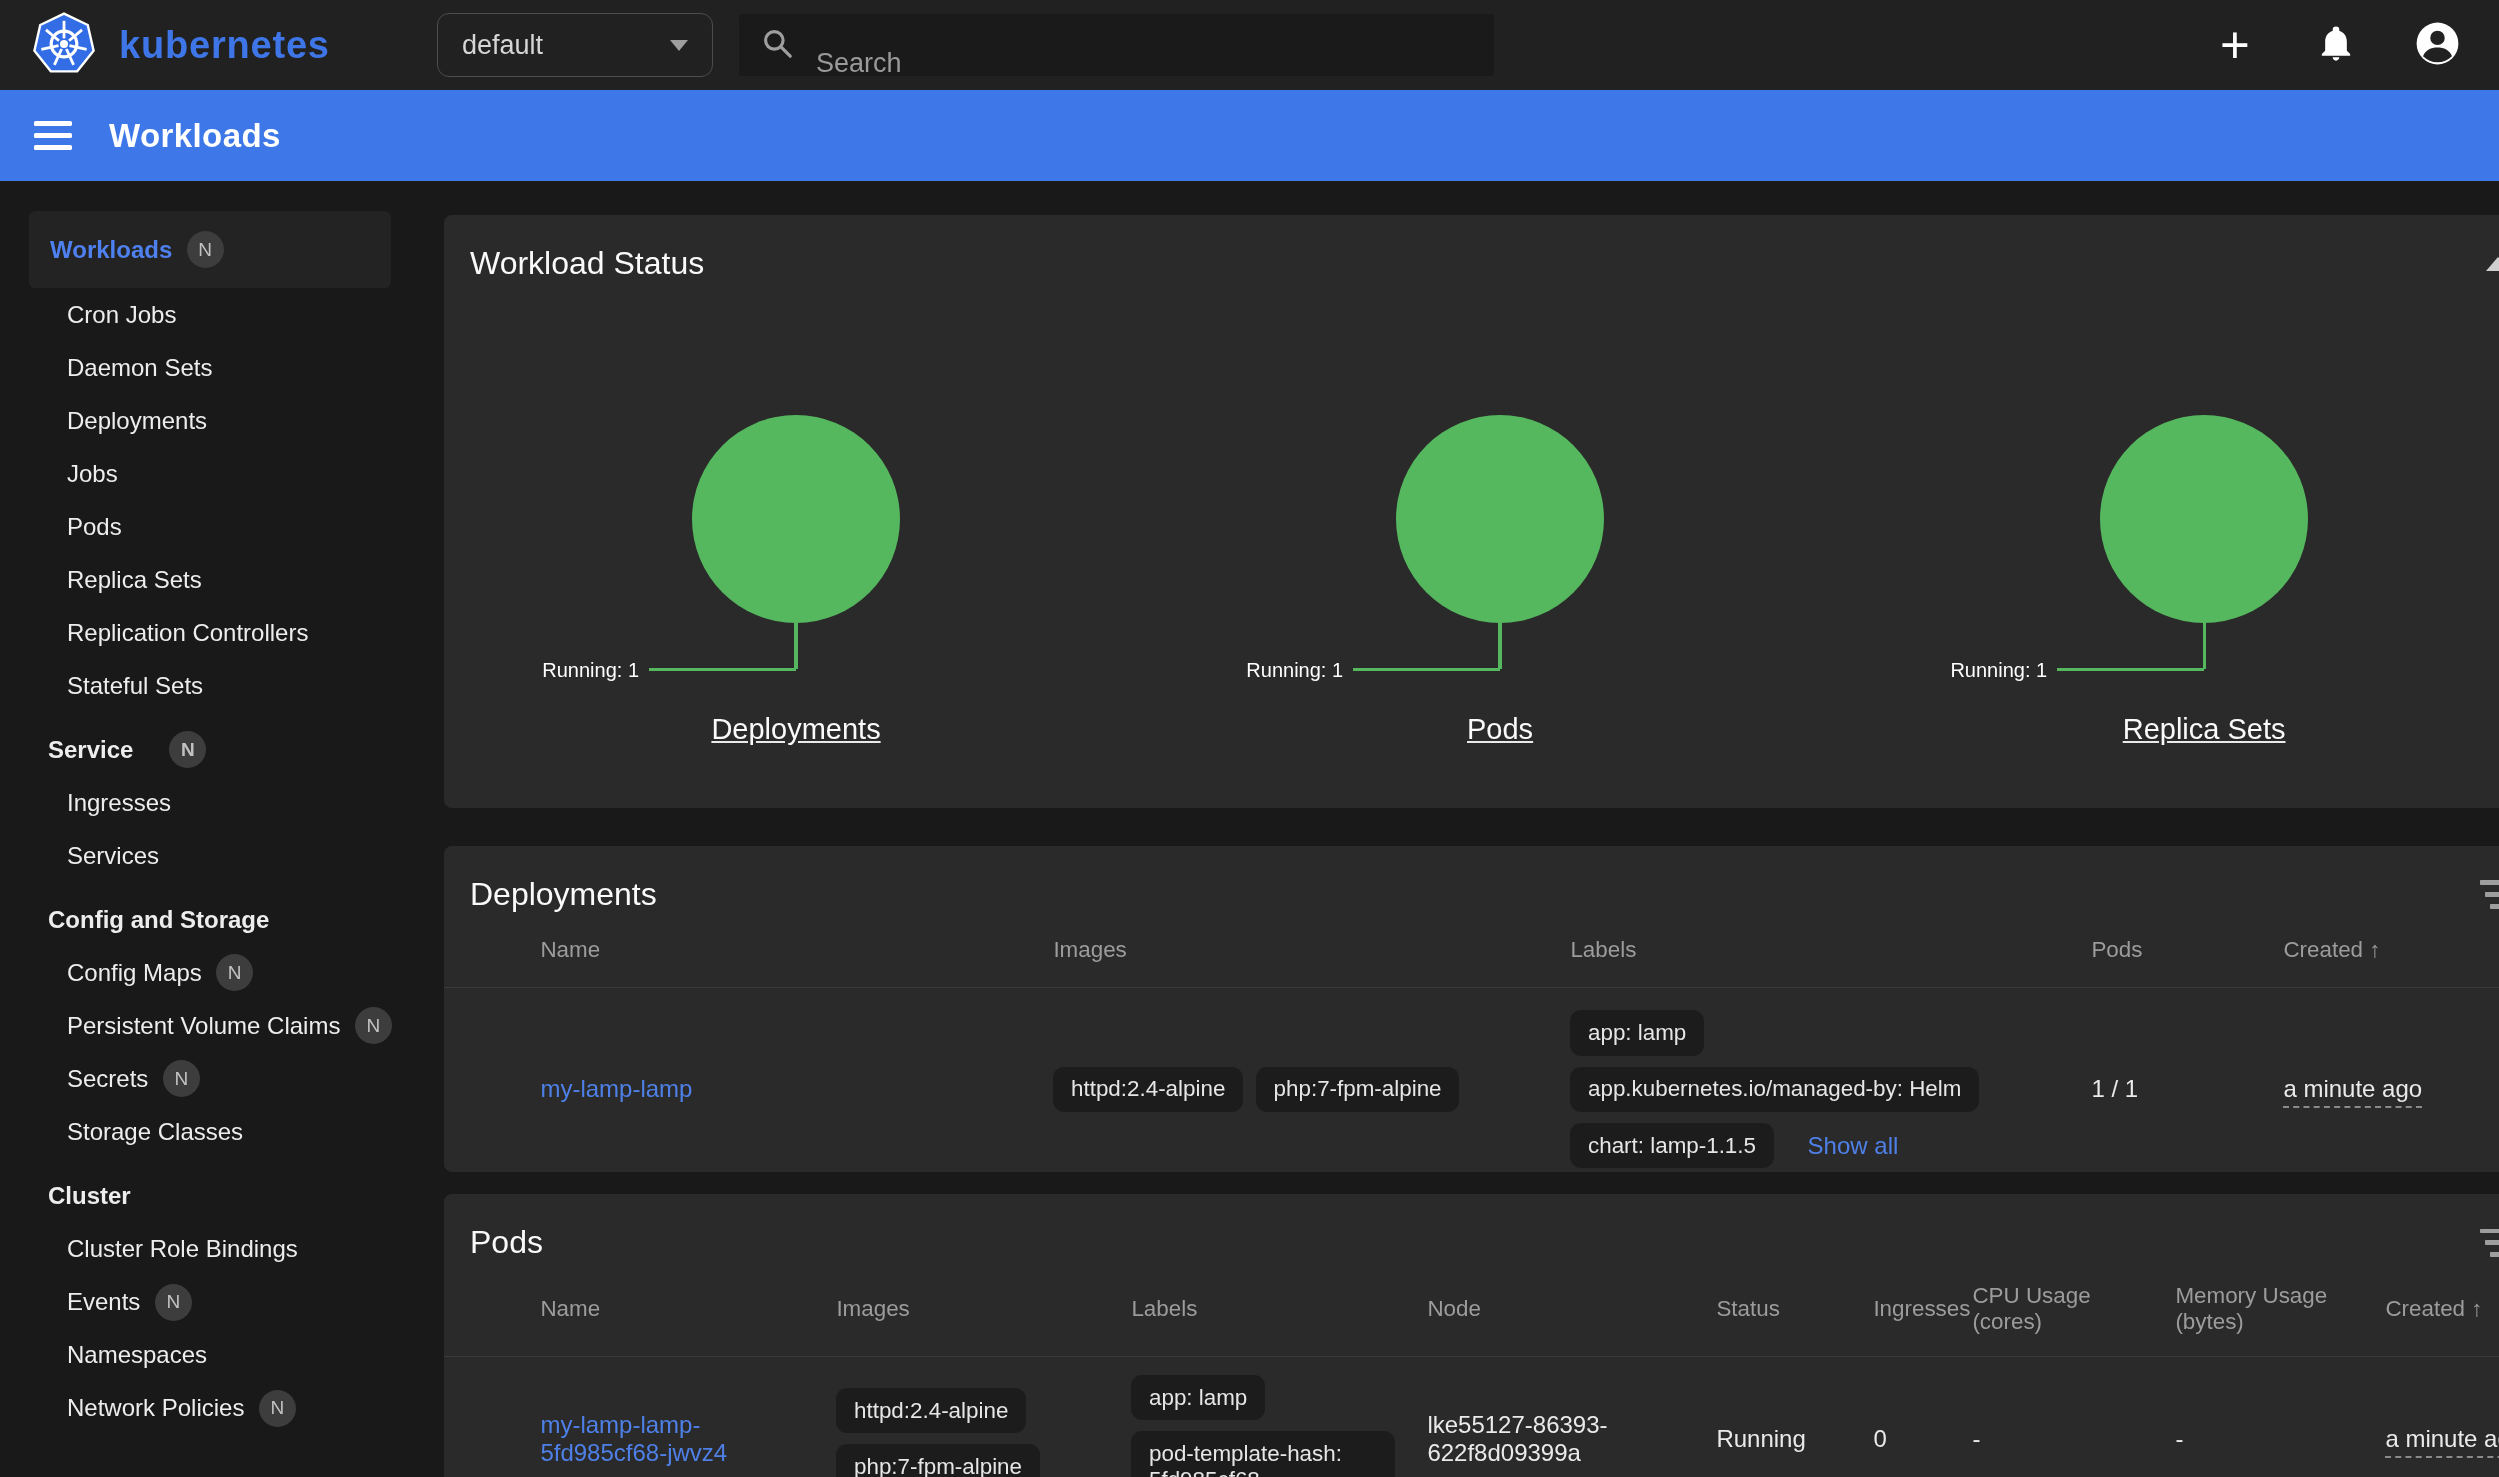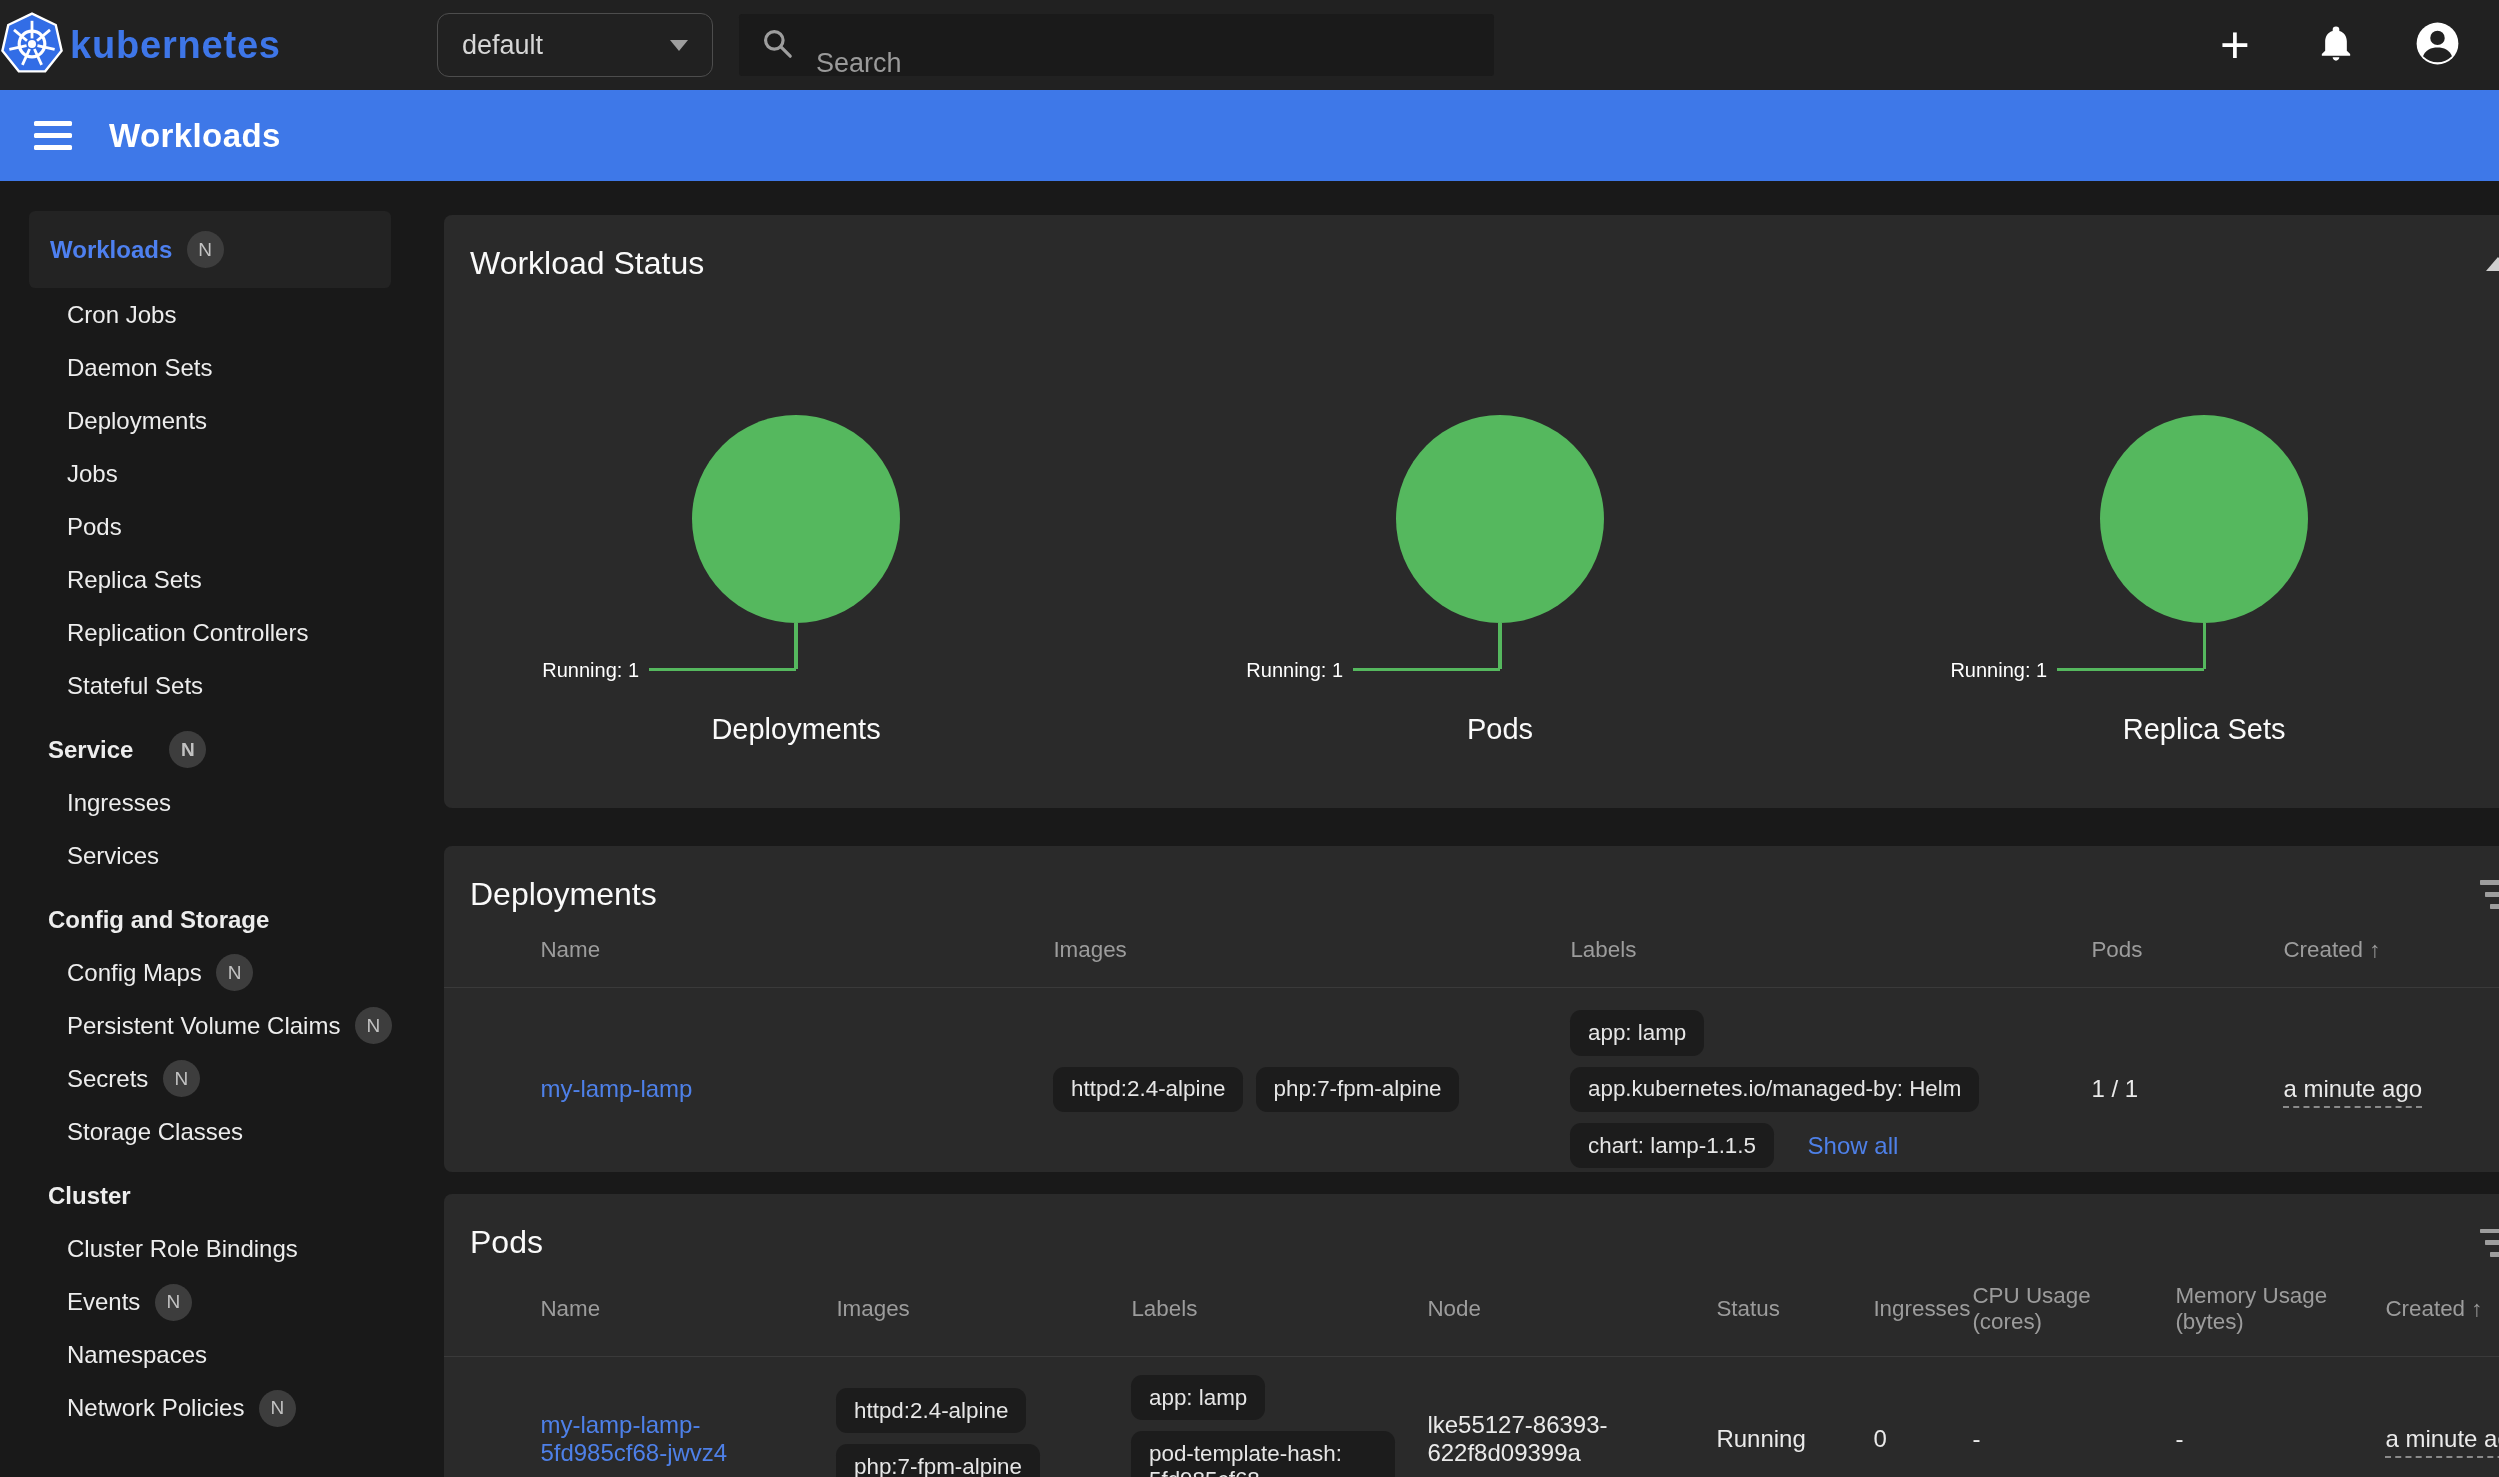--- a/index.html
+++ b/index.html
@@ -1,21 +1,21 @@
 <!DOCTYPE html>
 <html style="font-size:13px"><head>
 <meta charset="utf-8">
 <style>
   * { margin:0; padding:0; box-sizing:border-box; }
   html,body { width:2500px; height:1477px; overflow:hidden; background:#191919;
     font-family:"Liberation Sans", sans-serif; color:#eaeaea; }
 
   
   .topbar { height:90px; background:#212121; display:flex; align-items:center; }
-  .brand { display:flex; align-items:center; gap:6px; width:437px; }
+  .brand { display:flex; align-items:center; gap:23px; padding-left:32px; width:437px; }
   .brand-word { font-size:38px; font-weight:bold; color:#3e76e8; letter-spacing:0.8px; }
   .ns-select { width:276px; height:64px; border:1.6px solid #4d4d4d; border-radius:12px;
     display:flex; align-items:center; justify-content:space-between; padding:0 24px;
     color:#d6d6d6; font-size:27px; cursor:pointer; }
   .caret-down { width:0; height:0; border-left:9.6px solid transparent; border-right:9.6px solid transparent;
     border-top:11.2px solid #9e9e9e; }
   .searchbox { margin-left:26px; width:755px; height:62px; background:#1a1a1a; border-radius:3.2px;
     display:flex; align-items:center; padding:0 21px; gap:21px; }
   .searchbox input { background:transparent; border:none; outline:none; color:#e0e0e0;
     font-size:27px; width:100%; font-family:"Liberation Sans",sans-serif;margin-top:37px; }
@@ -51,21 +51,21 @@
   .card-title { font-size:32px; color:#fafafa; }
   .collapse-arrow { width:0; height:0; border-left:12px solid transparent; border-right:12px solid transparent;
     border-bottom:14.4px solid #cfcfcf; cursor:pointer; }
   .filter-icon { display:flex; flex-direction:column; gap:7.2px; align-items:center; cursor:pointer; }
   .filter-icon div { height:4.8px; background:#9e9e9e; border-radius:0.8px; }
   .filter-icon .f1{width:30px;} .filter-icon .f2{width:21px;} .filter-icon .f3{width:9.6px;}
 
   
   .ws-card { height:593px; }
   .charts-row { display:flex; margin-top:133px; }
-  .pie-col { flex:1; position:relative; }
+  .pie-col { flex:1; position:relative;text-decoration:underline; }
   .pie { width:208px; height:208px; border-radius:50%; background:#55b85e; margin:0 auto; }
   .v-line { position:absolute; left:calc(50% - 1.6px); top:208px; width:3.2px; height:46px; background:#55b85e; }
   .h-line { position:absolute; right:50%; top:253px; width:147px; height:3.2px; background:#55b85e; }
   .run-label { position:absolute; right:calc(50% + 157px); top:255px; transform:translateY(-50%);
     font-size:20px; color:#fff; white-space:nowrap; }
   .pie-caption { text-align:center; margin-top:90px; font-size:29px; color:#fafafa; }
 
   
   .tbl-card { margin-top:38px; }
   .depl-card { height:326px; overflow:hidden; }

